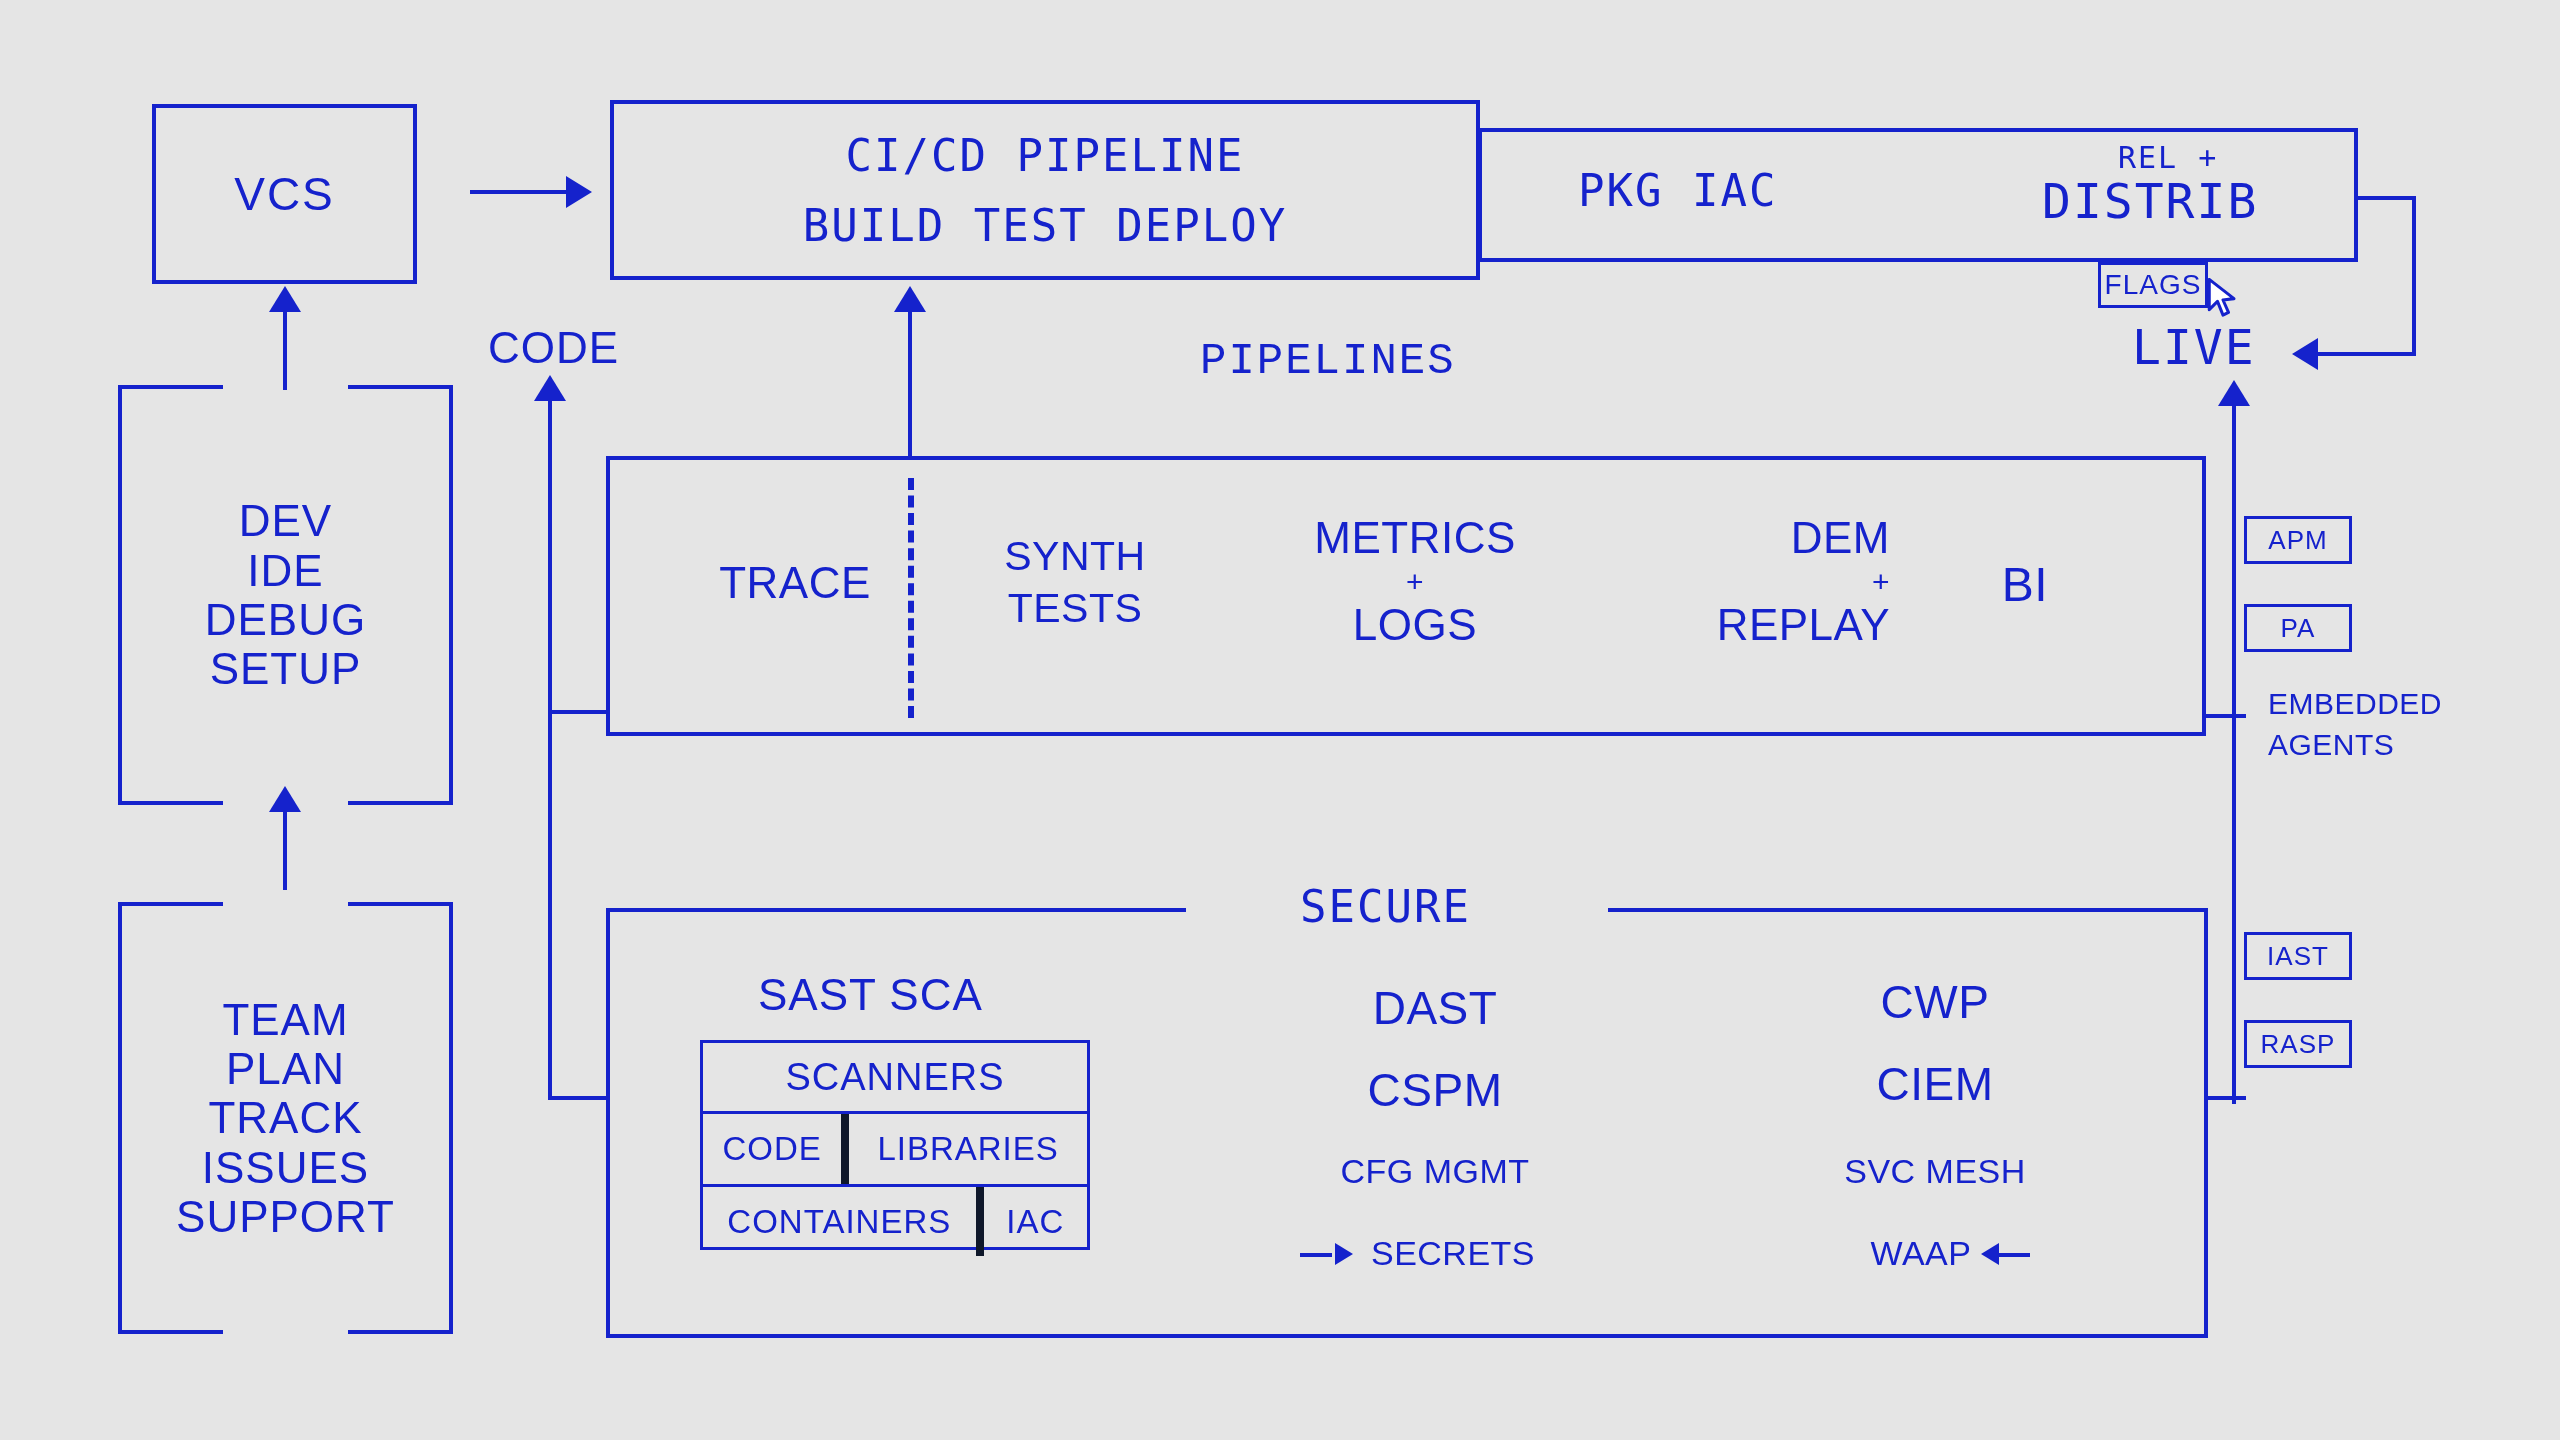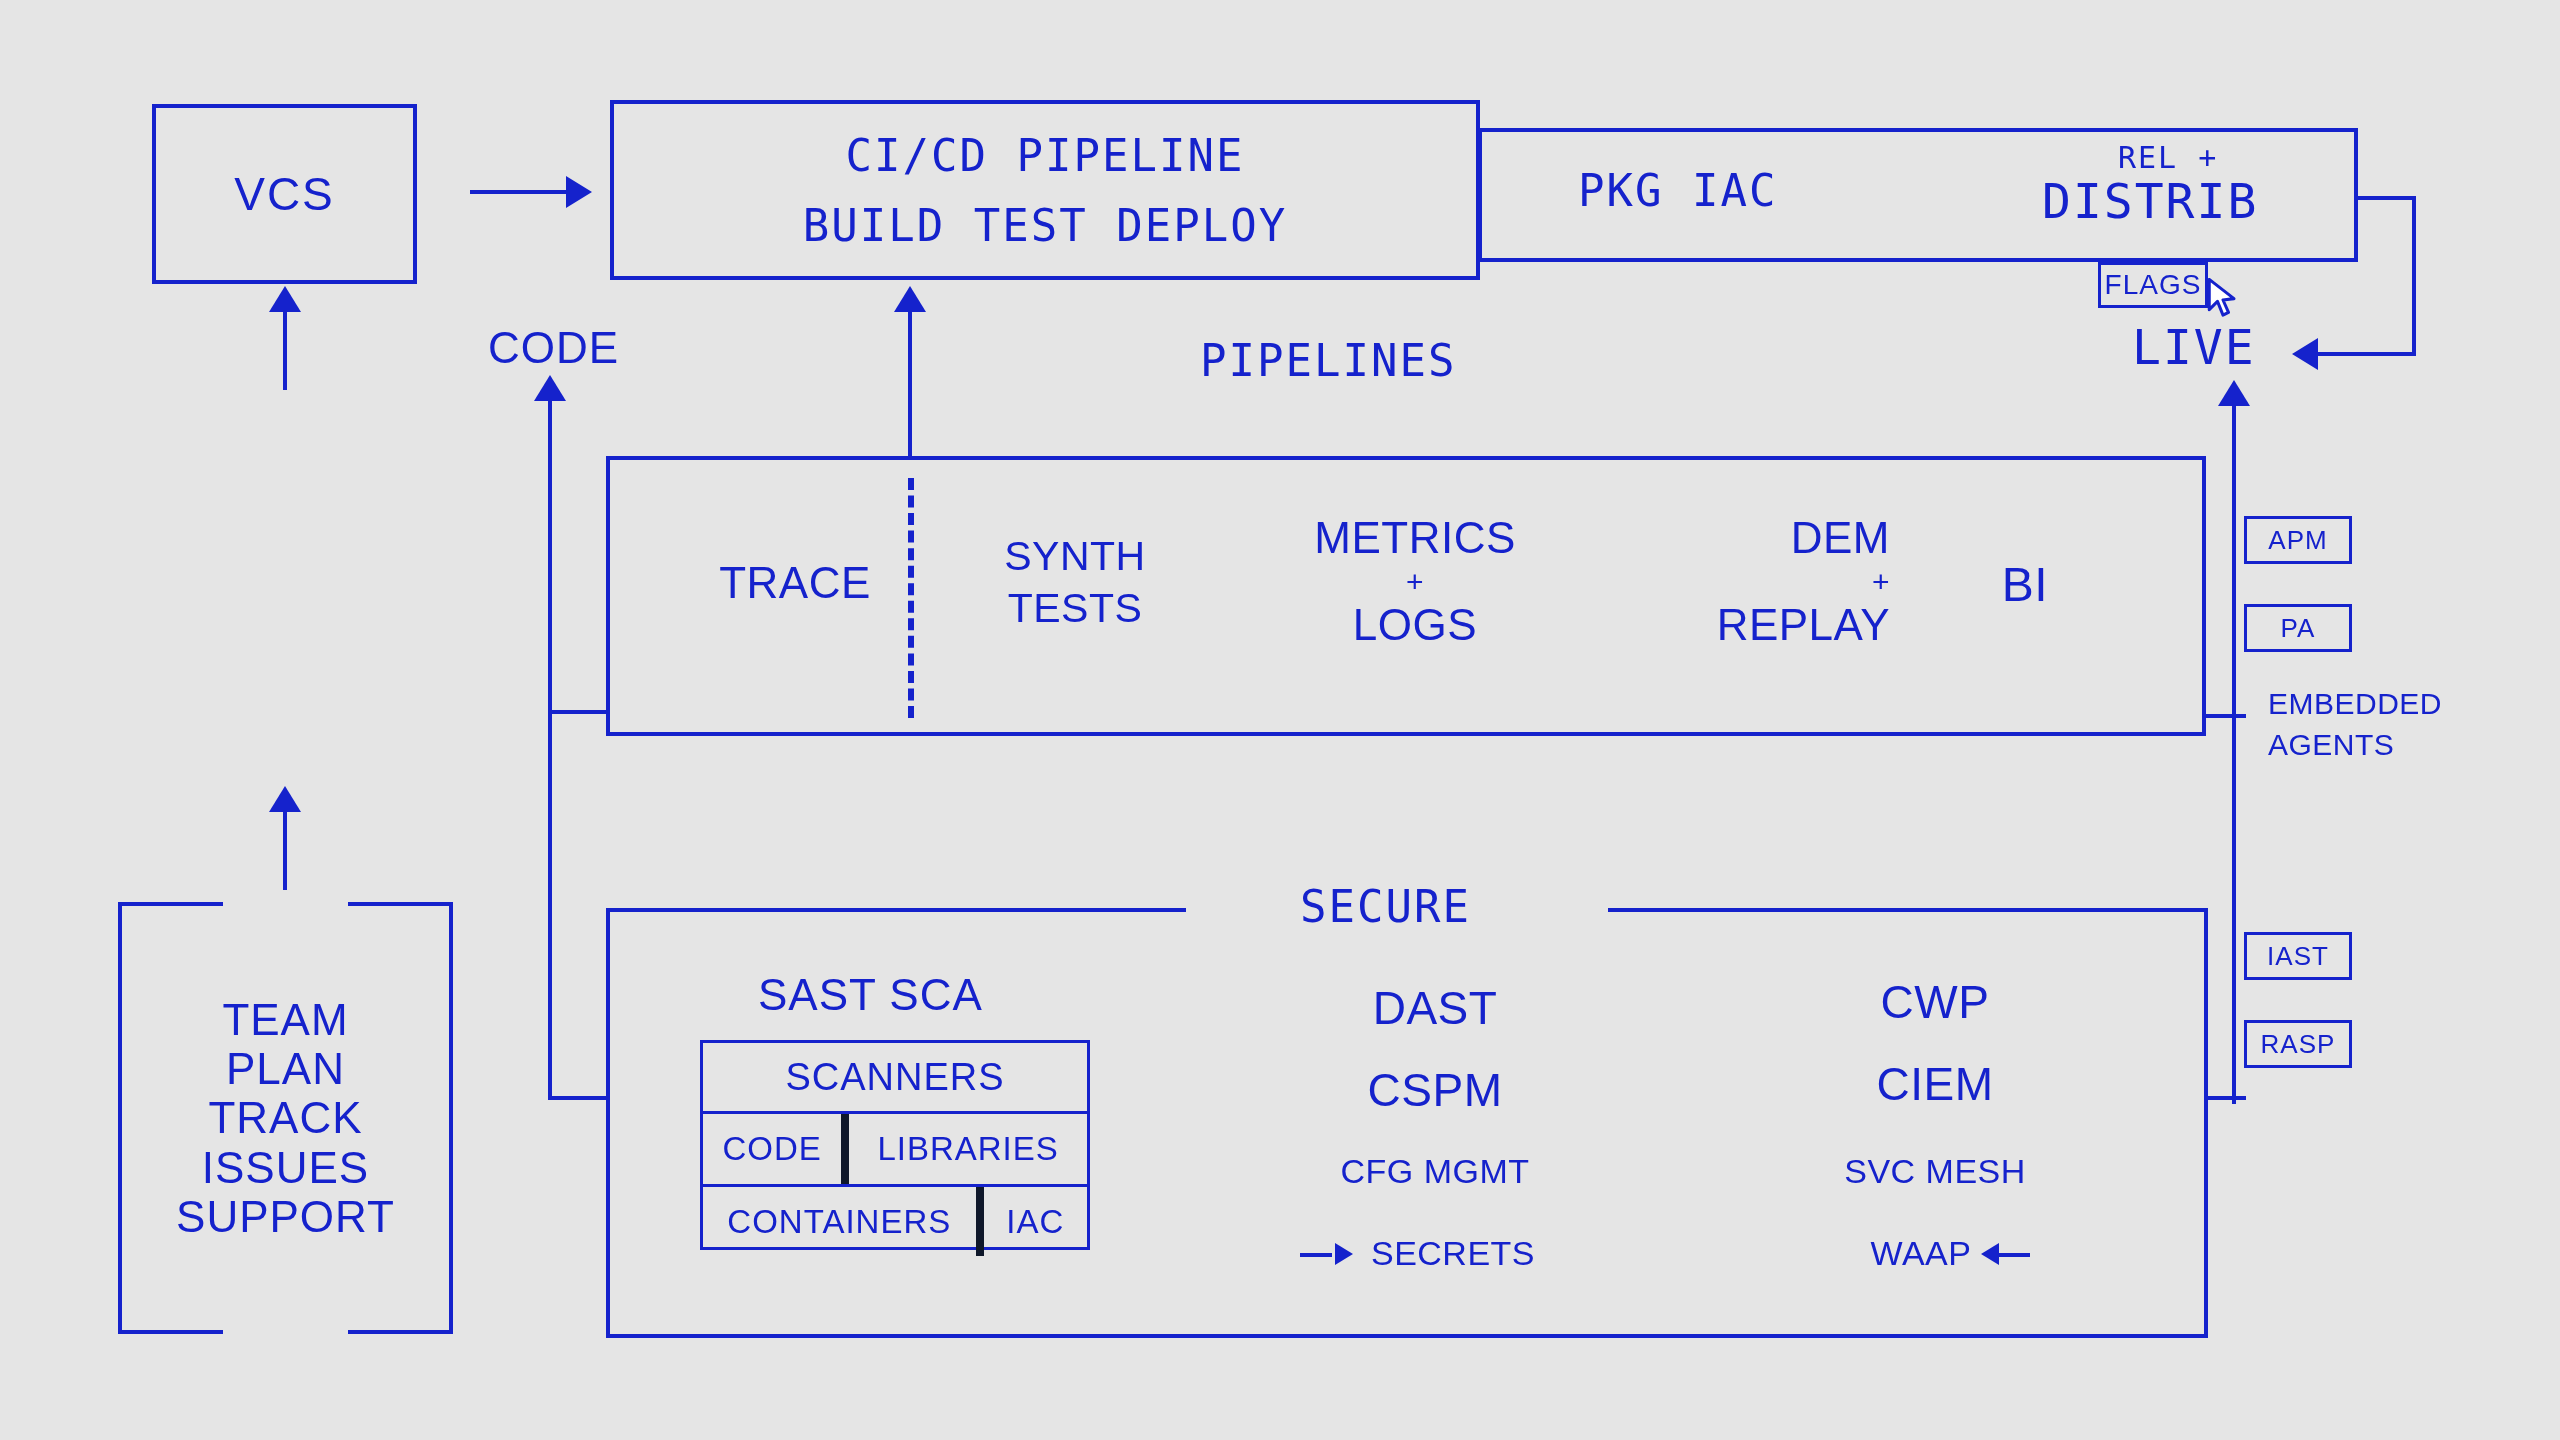--- a/index.html
+++ b/index.html
@@ -102,20 +102,34 @@
 
   <div class="hline" style="left:470px;top:190px;width:100px;"></div>
   <div class="ah ah-r" style="left:566px;top:176px;"></div>
 
   <div class="vline" style="left:283px;top:300px;height:90px;"></div>
   <div class="ah ah-u" style="left:269px;top:286px;"></div>
 
   <div class="vline" style="left:283px;top:800px;height:90px;"></div>
   <div class="ah ah-u" style="left:269px;top:786px;"></div>
 
+  <div class="bracket" style="left:118px;top:385px;width:335px;height:420px;">
+    <div class="stem l"></div>
+    <div class="stem r"></div>
+    <div class="nub tl"></div>
+    <div class="nub tr"></div>
+    <div class="nub bl"></div>
+    <div class="nub br"></div>
+    <div class="items sans">
+      <div>DEV</div>
+      <div>IDE</div>
+      <div>DEBUG</div>
+      <div>SETUP</div>
+    </div>
+  </div>
 
   <div class="bracket" style="left:118px;top:902px;width:335px;height:432px;">
     <div class="stem l"></div>
     <div class="stem r"></div>
     <div class="nub tl"></div>
     <div class="nub tr"></div>
     <div class="nub bl"></div>
     <div class="nub br"></div>
     <div class="items sans">
       <div>TEAM</div>
@@ -135,21 +149,21 @@
   <div class="hline" style="left:548px;top:1096px;width:62px;"></div>
 
   <div class="box ctr" style="left:610px;top:100px;width:870px;height:180px;">
     <span class="mono" style="font-size:44px;letter-spacing:2px;">CI/CD PIPELINE</span>
     <span class="mono" style="font-size:44px;letter-spacing:2px;margin-top:19px;">BUILD TEST DEPLOY</span>
   </div>
 
   <div class="vline" style="left:908px;top:300px;height:160px;"></div>
   <div class="ah ah-u" style="left:894px;top:286px;"></div>
 
-  <div class="lbl mono" style="left:1200px;top:338px;font-size:44px;letter-spacing:2px;">PIPELINES</div>
+  <div class="lbl mono" style="left:1200px;top:338px;font-size:44px;letter-spacing:2px;font-family:Liberation Mono, monospace;">PIPELINES</div>
 
   <div class="box" style="left:1478px;top:128px;width:880px;height:134px;">
   </div>
   <div class="lbl mono" style="left:1578px;top:168px;font-size:44px;letter-spacing:2px;">PKG IAC</div>
   <div class="lbl mono" style="left:2118px;top:142px;font-size:30px;letter-spacing:2px;">REL +</div>
   <div class="lbl mono" style="left:2042px;top:176px;font-size:48px;letter-spacing:2px;">DISTRIB</div>
 
   <div class="chip" style="left:2098px;top:262px;width:110px;height:46px;font-size:28px;">
     <span>FLAGS</span>
   </div>

